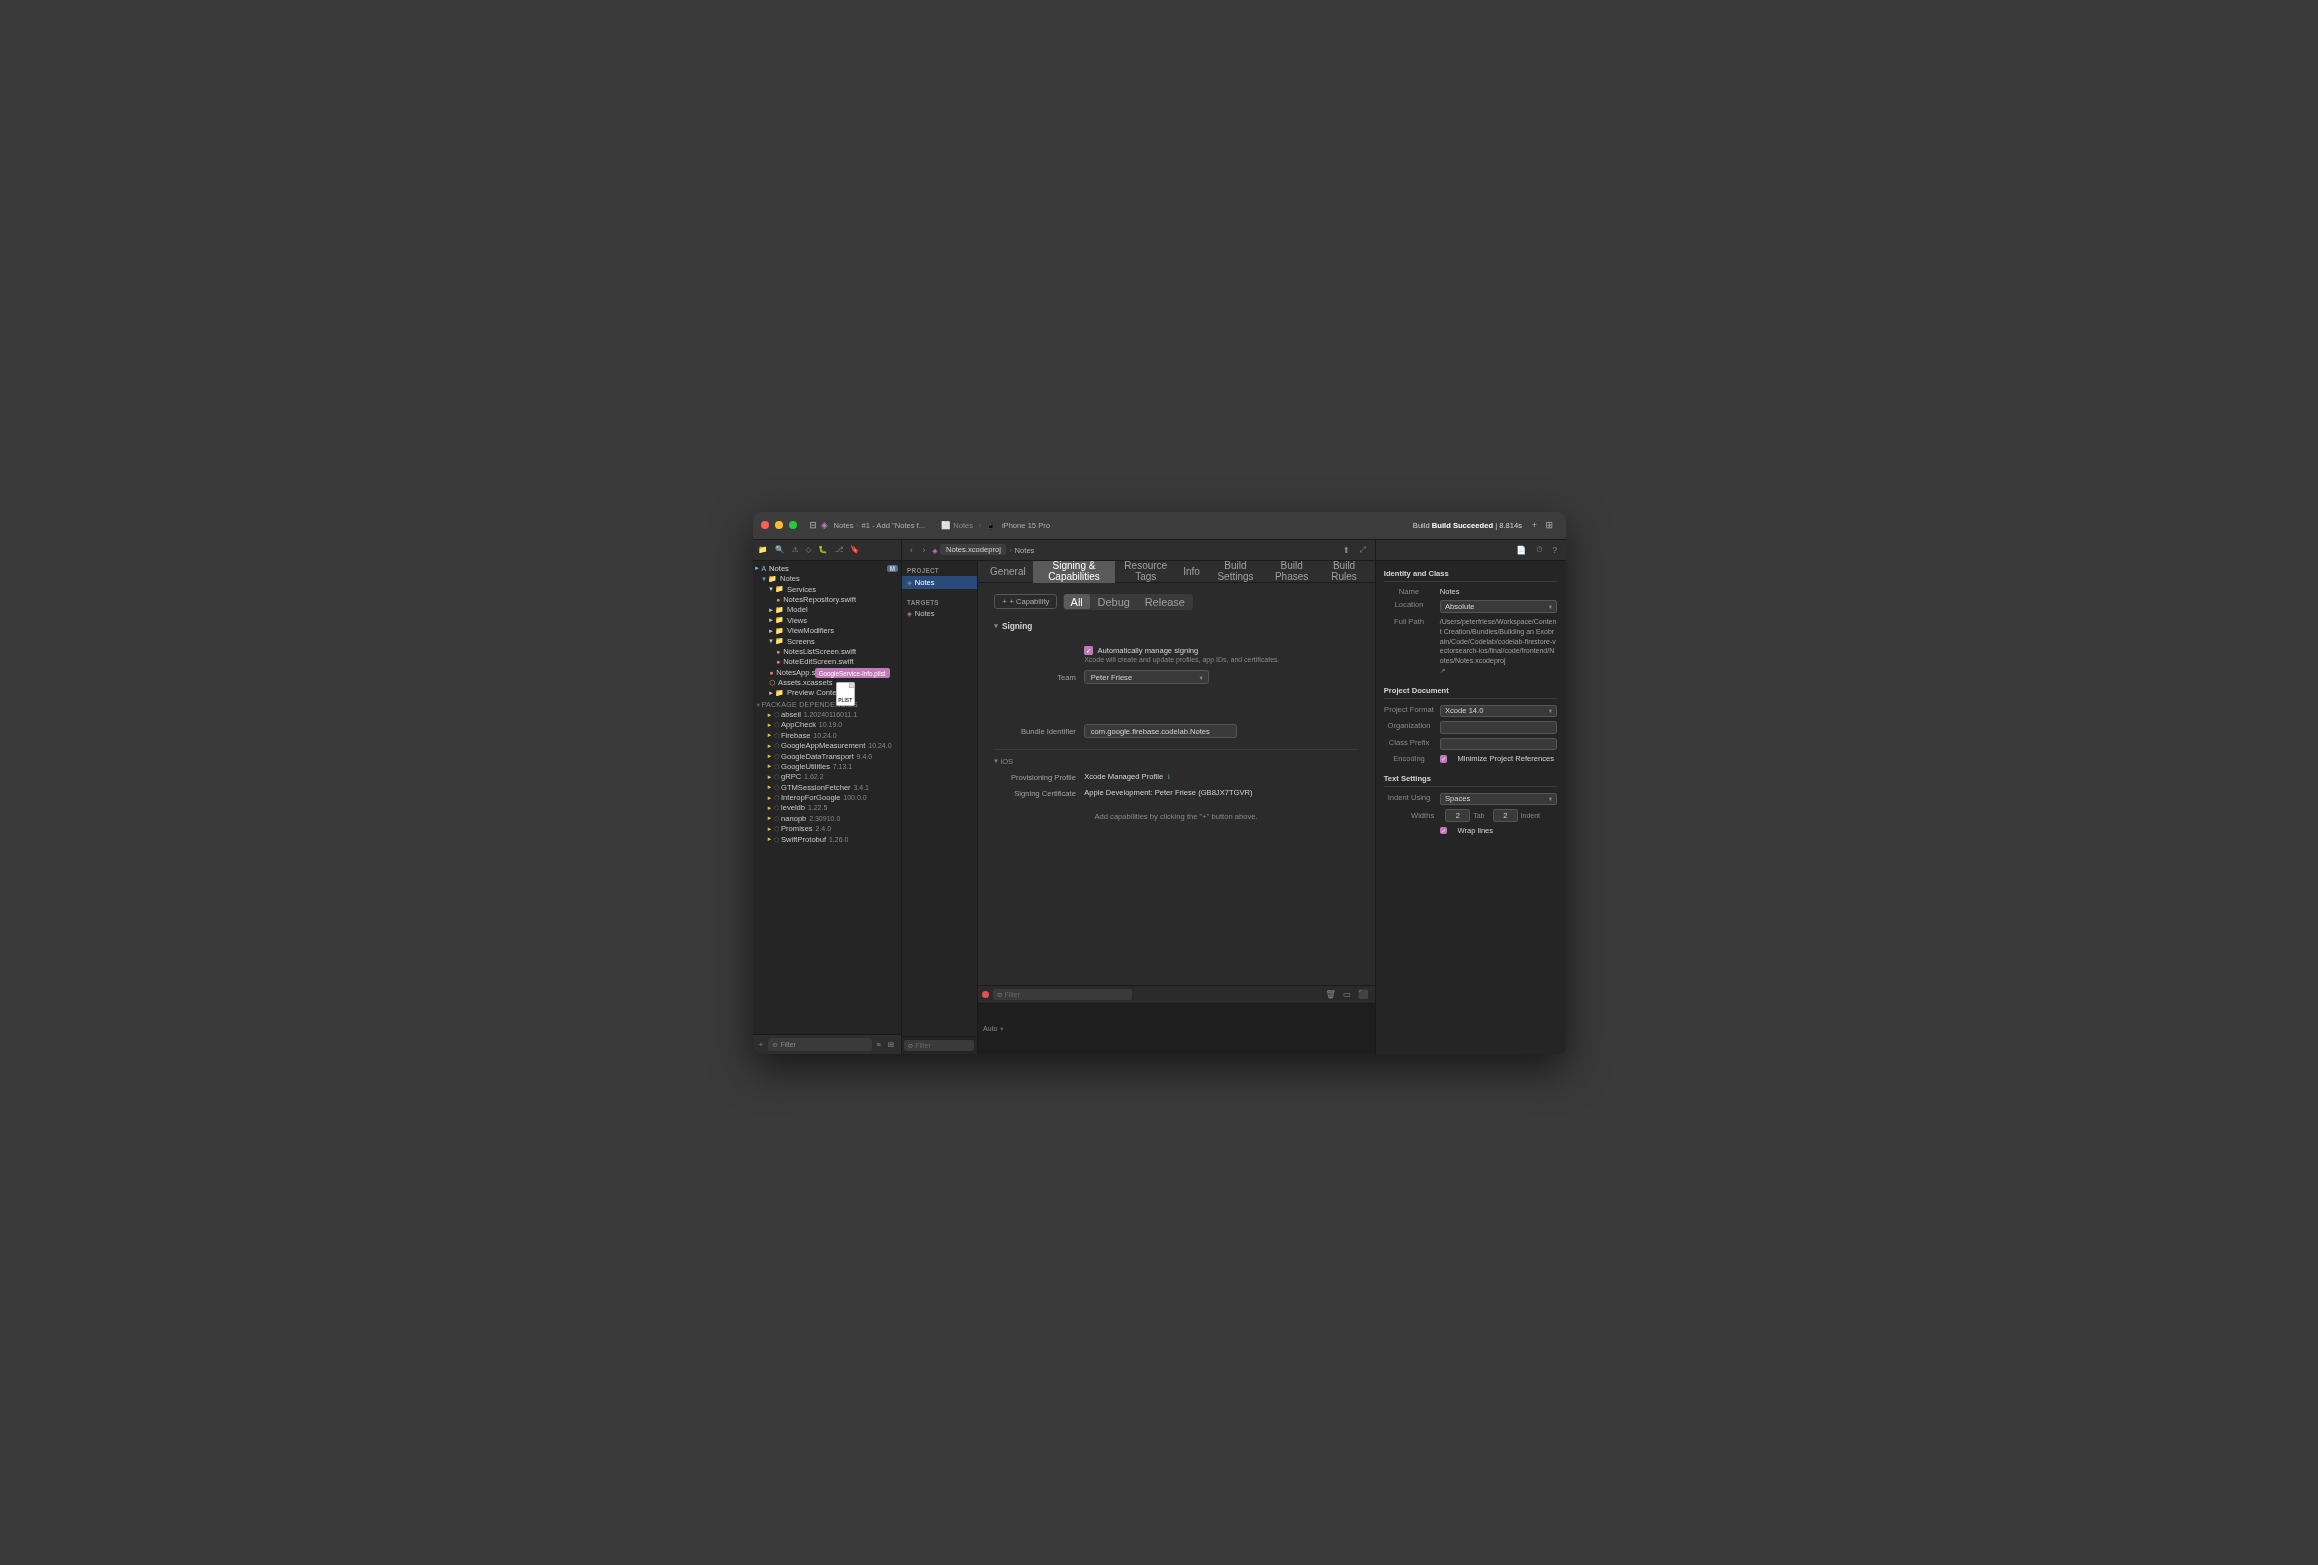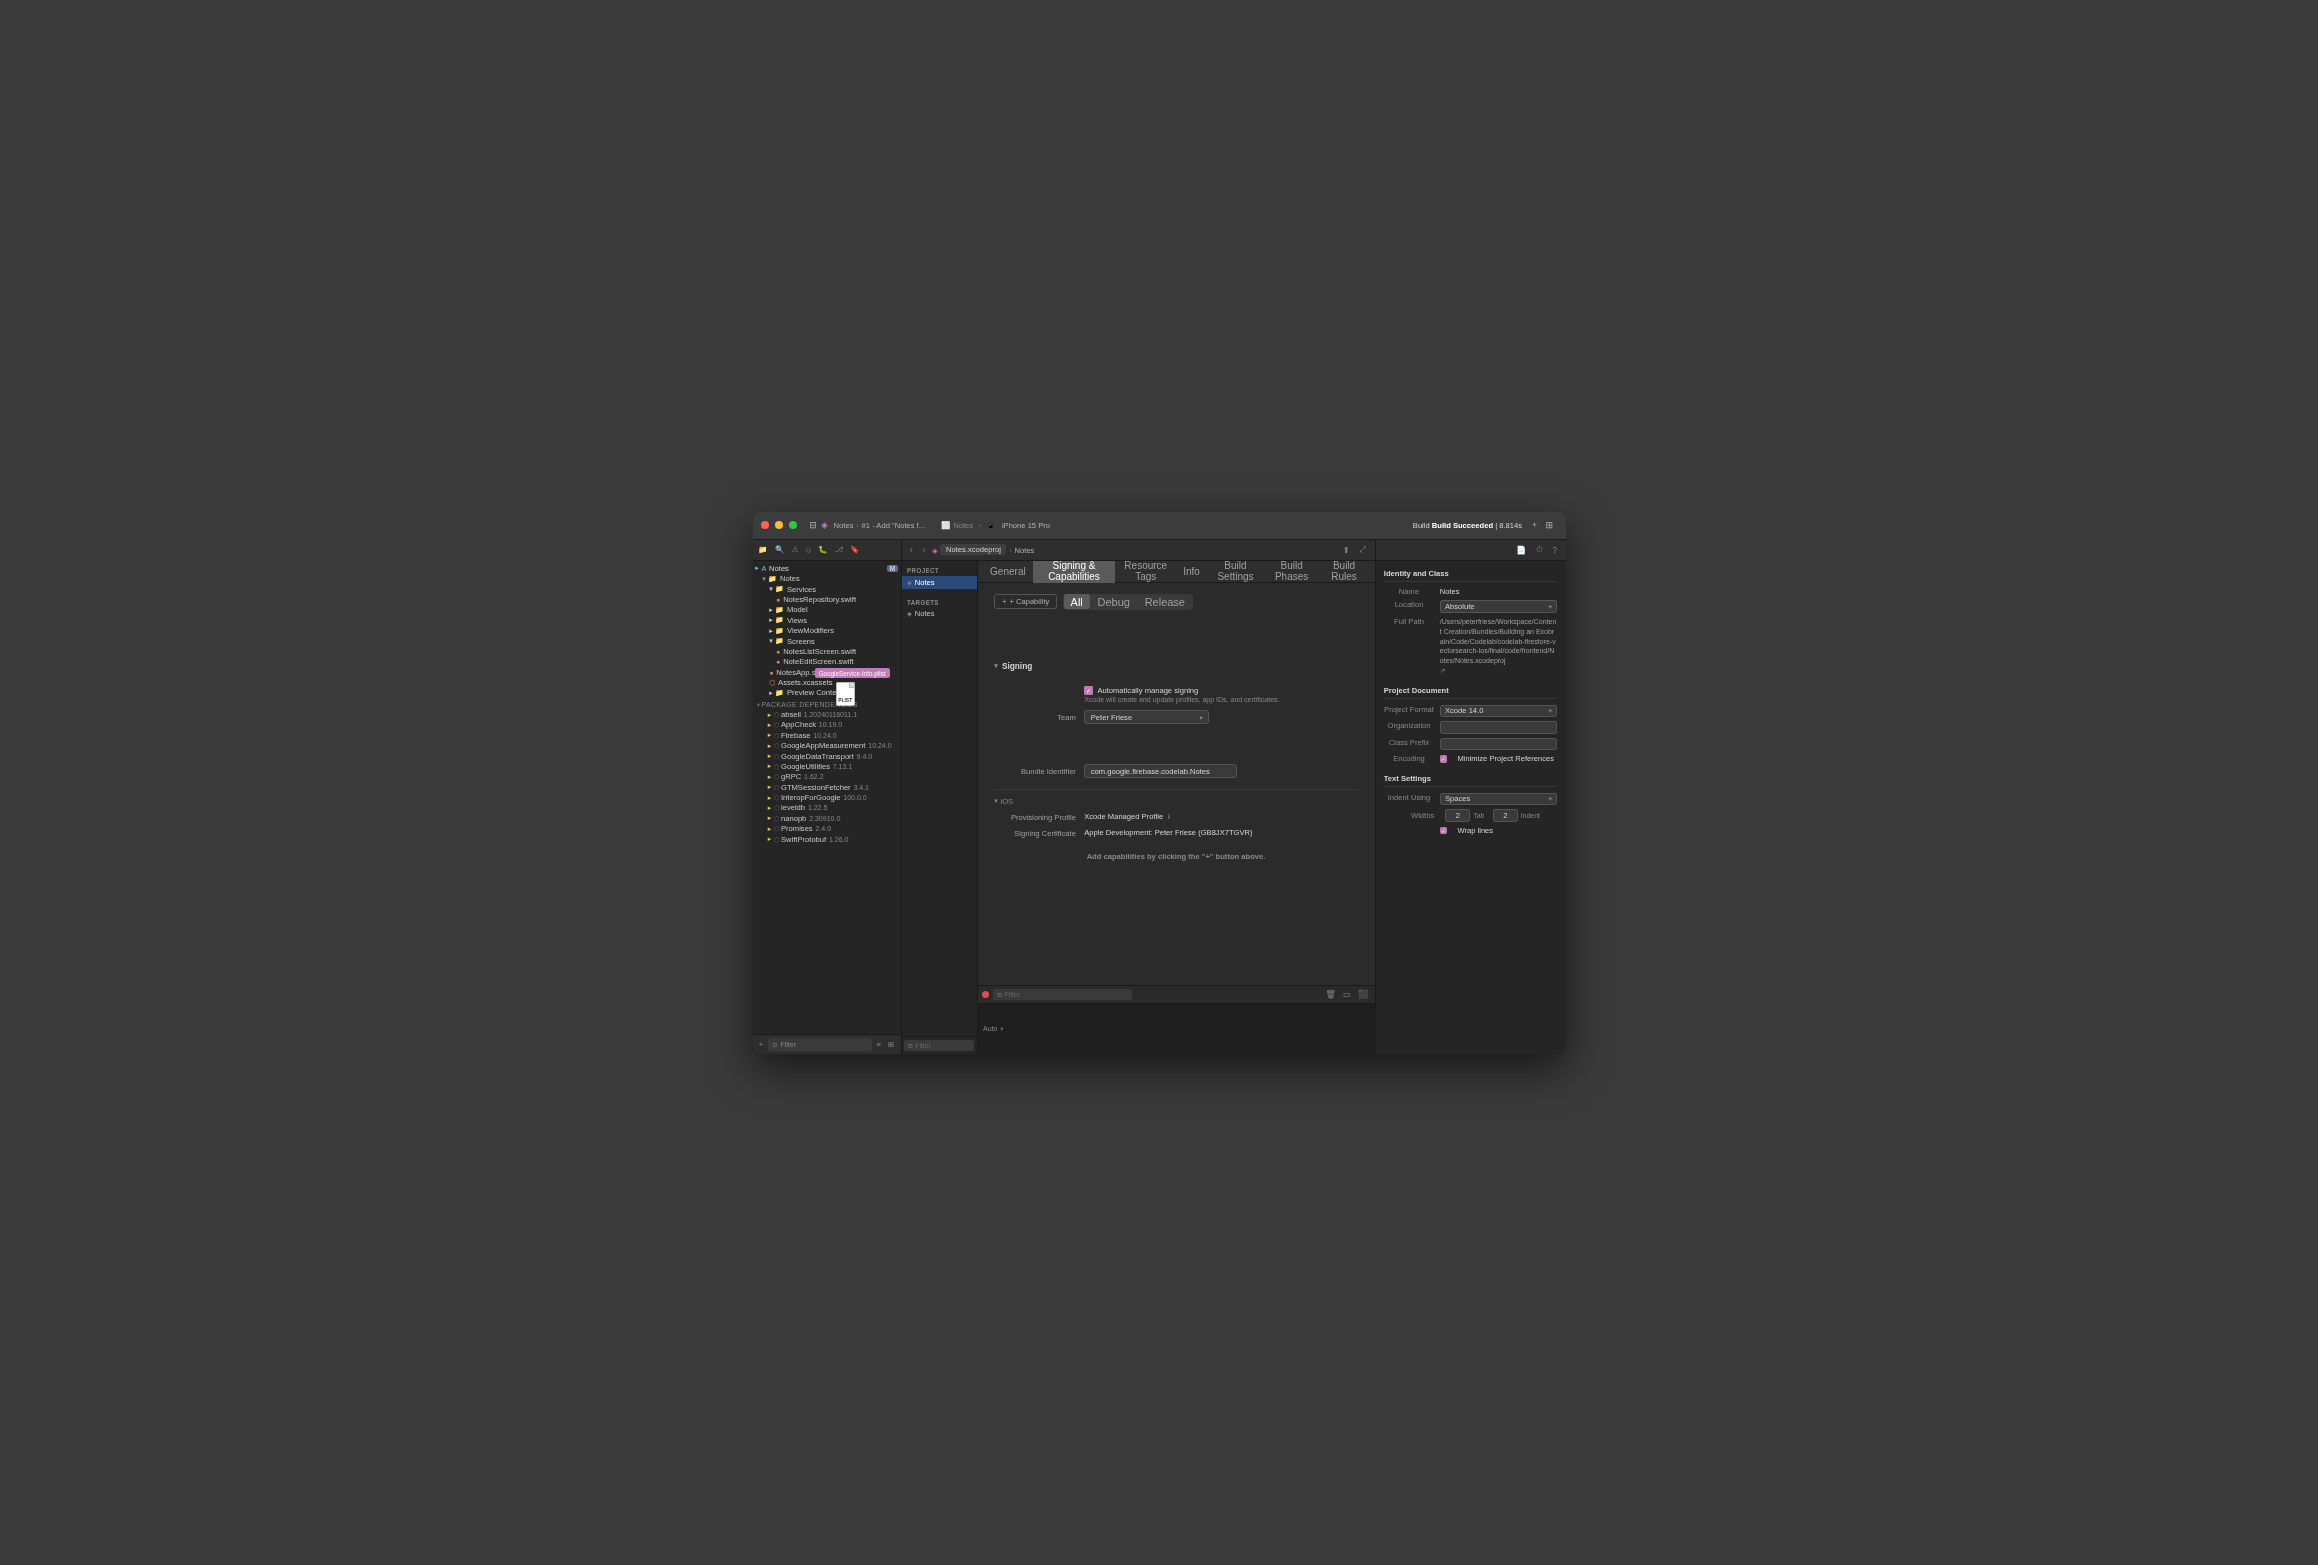--- a/index.html
+++ b/index.html
@@ -363,21 +363,20 @@
     .cap-filter-btn:not(.active) { background: none; color: #a0a0a0; }
     
     .section-header {
       display: flex;
       align-items: center;
       gap: 4.2px;
       margin-bottom: 8.3px;
       font-size: 8.3px;
       font-weight: 600;
       color: #d4d4d4;
-      margin-top: 40px;
     }
     .section-toggle { color: #888; cursor: pointer; font-size: 7px; }
     .signing-row {
       display: flex;
       align-items: flex-start;
       margin-bottom: 7px;
     }
     .signing-label {
       width: 90px;
       text-align: right;
@@ -459,21 +458,20 @@
       color: #7eb8e8;
       font-size: 7px;
       margin-left: 2.8px;
       cursor: pointer;
     }
     .capability-hint {
       color: #888;
       font-size: 7.6px;
       margin-top: 14px;
       text-align: center;
-      font-weight: bold;
     }
     
     .bottom-pane {
       height: 69px;
       background: #1e1e1e;
       border-top: 0.7px solid #1a1a1a;
       display: flex;
       flex-direction: column;
       flex-shrink: 0;
     }

